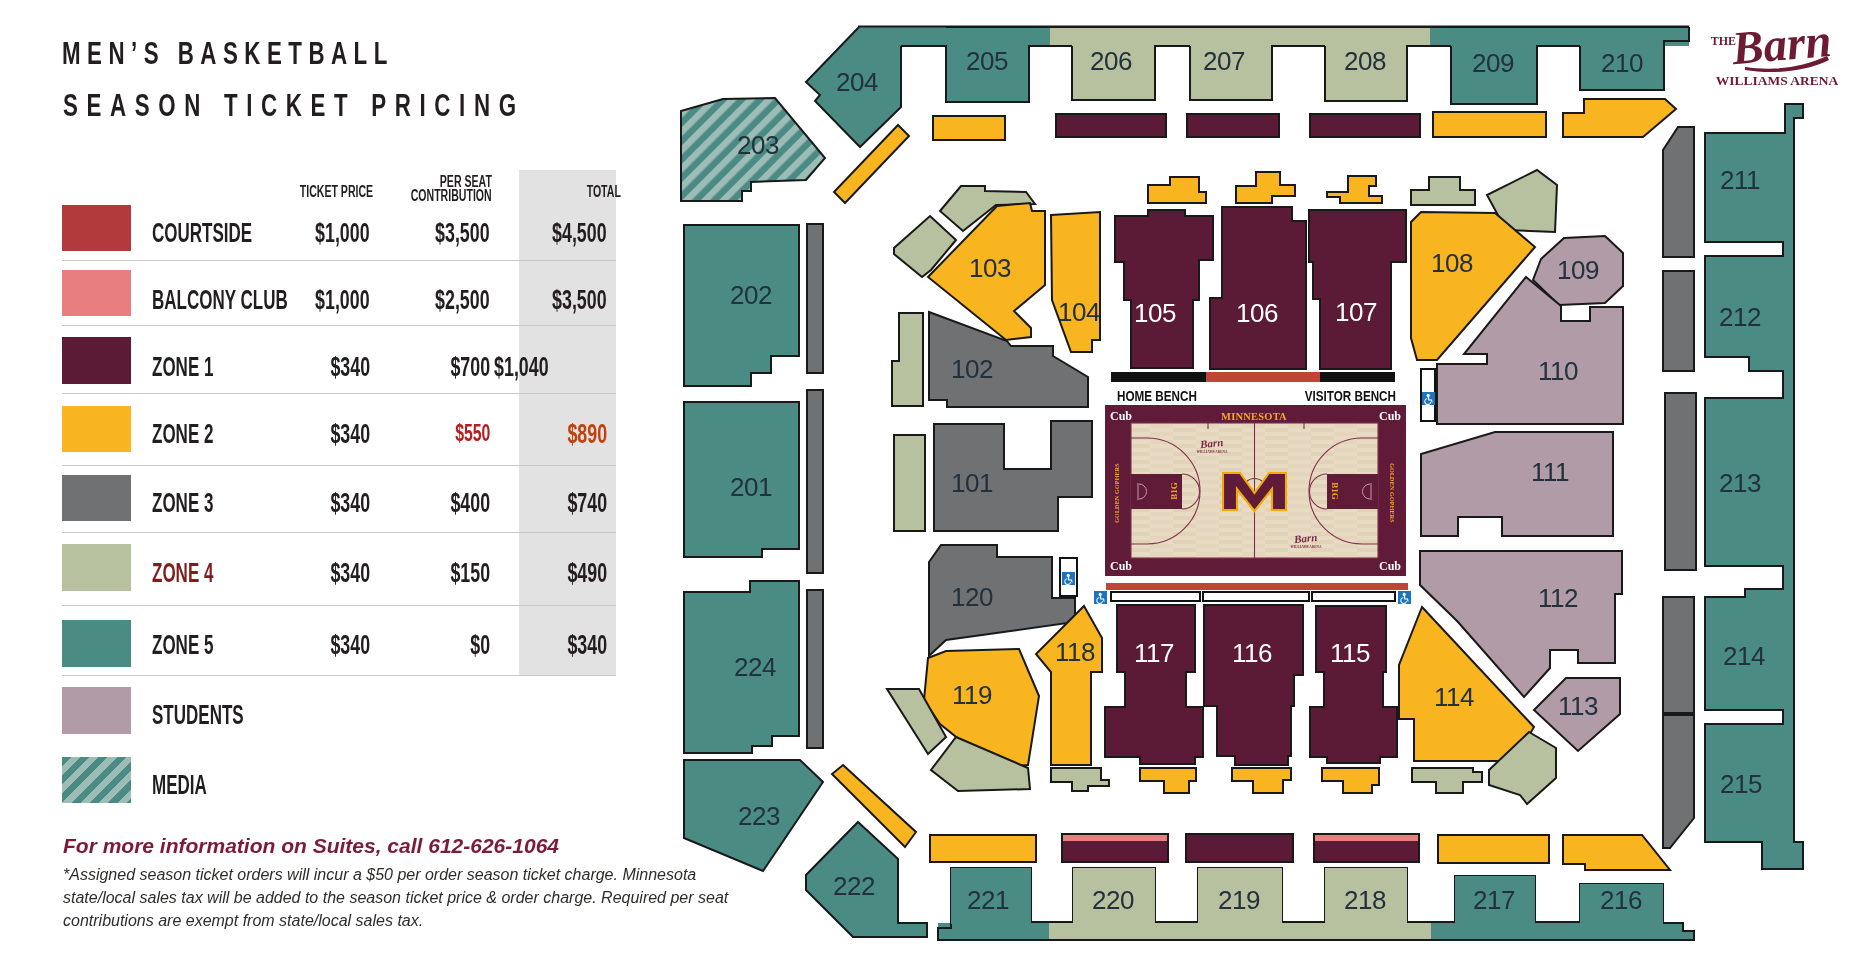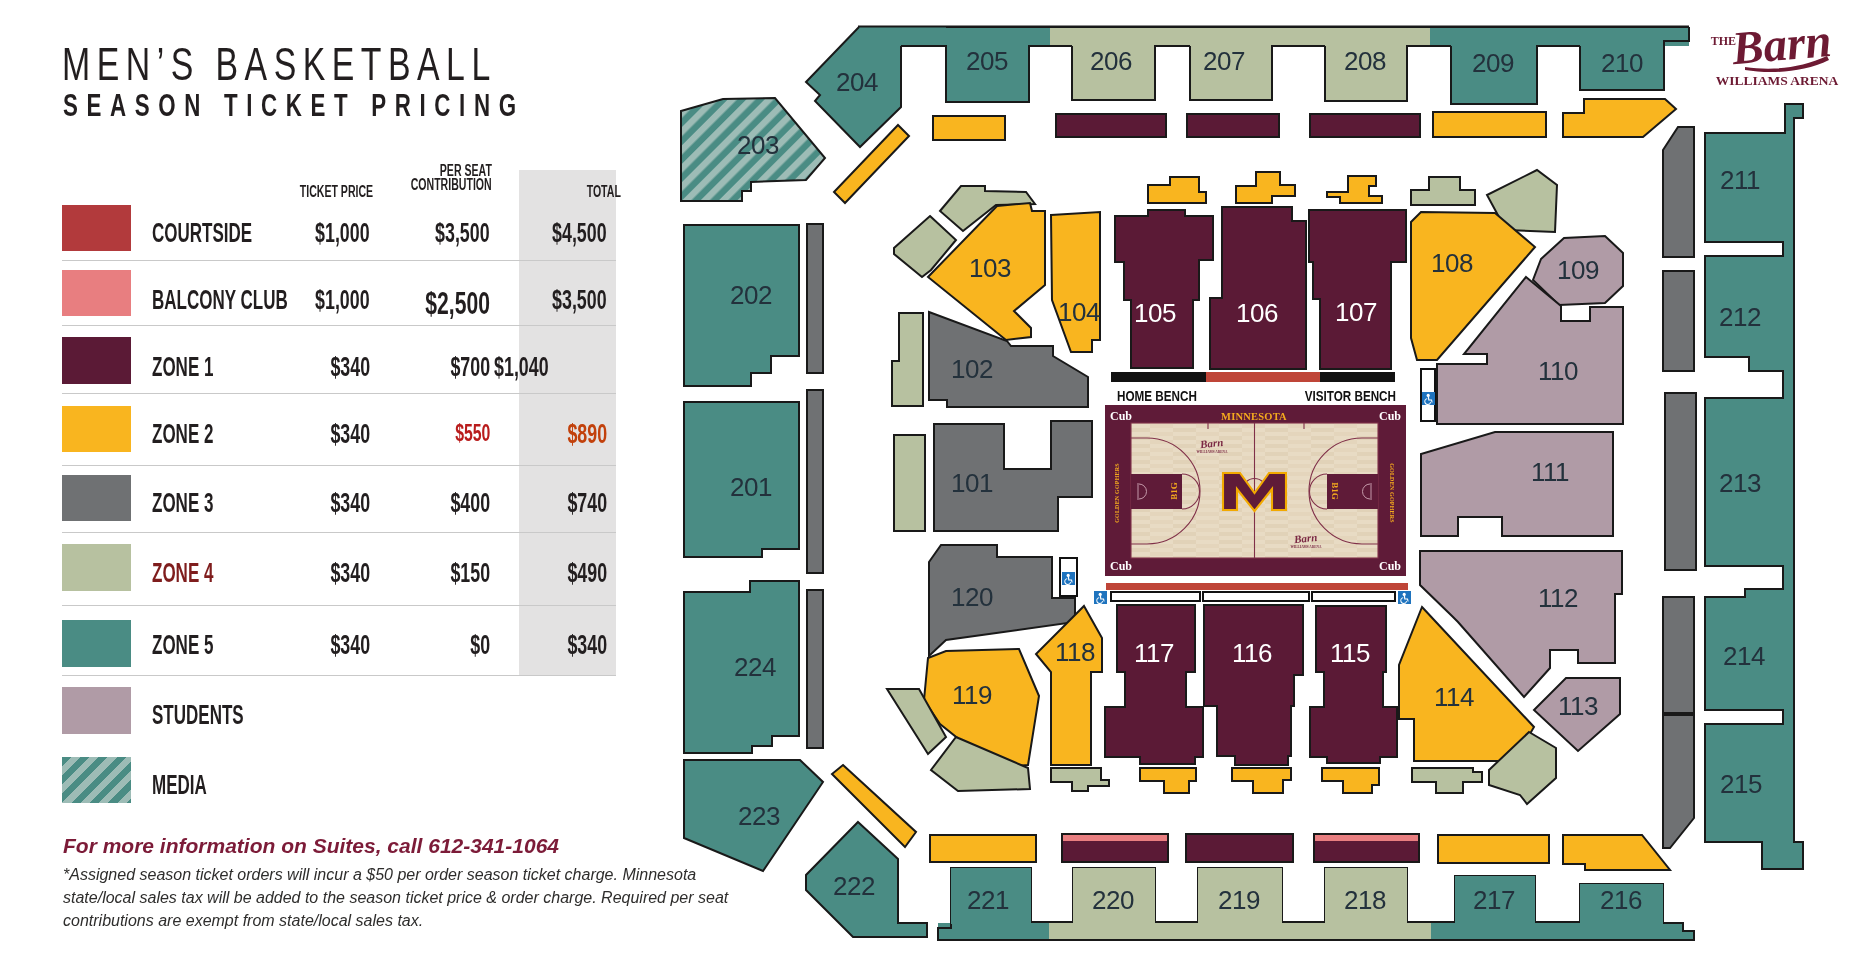--- a/index.html
+++ b/index.html
@@ -5,28 +5,28 @@
   html,body{margin:0;padding:0;background:#fff;width:1870px;height:968px;overflow:hidden;}
   body{font-family:"Liberation Sans", sans-serif;position:relative;}
   .cond{display:inline-block;transform:scaleX(0.72);transform-origin:0 50%;white-space:nowrap;}
   .condR{display:inline-block;transform:scaleX(0.66);transform-origin:100% 50%;white-space:nowrap;}
   .condL{display:inline-block;transform:scaleX(0.63);transform-origin:0 50%;white-space:nowrap;}
   .abs{position:absolute;}
 </style>
 </head>
 <body>
 
-<div class="abs" style="left:62px;top:36px;font-weight:400;font-size:47px;color:#221e1f;letter-spacing:9px;"><span class="cond">MEN’S BASKETBALL</span></div>
+<div class="abs" style="left:62px;top:36px;font-weight:700;font-size:31px;color:#221e1f;letter-spacing:9px;"><span class="cond">MEN’S BASKETBALL</span></div>
 
 <div class="abs" style="left:63px;top:88px;font-weight:700;font-size:31px;color:#221e1f;letter-spacing:12px;"><span class="cond">SEASON TICKET PRICING</span></div>
 
 <div class="abs" style="left:519px;top:170px;width:97px;height:505px;background:#e3e2e2;"></div>
 
 <div class="abs" style="left:173px;top:183px;width:200px;text-align:right;font-weight:700;font-size:16px;color:#221e1f;"><span class="condR">TICKET PRICE</span></div>
-<div class="abs" style="left:292px;top:164px;width:200px;text-align:right;font-weight:700;font-size:16px;color:#221e1f;line-height:14px;"><span class="condR">PER SEAT</span><br><span class="condR">CONTRIBUTION</span></div>
+<div class="abs" style="left:292px;top:175px;width:200px;text-align:right;font-weight:700;font-size:16px;color:#221e1f;line-height:14px;"><span class="condR">PER SEAT</span><br><span class="condR">CONTRIBUTION</span></div>
 <div class="abs" style="left:421px;top:183px;width:200px;text-align:right;font-weight:700;font-size:16px;color:#221e1f;"><span class="condR">TOTAL</span></div>
 
 <div class="abs" style="left:62px;top:260px;width:554px;height:1px;background:#c9c9c9;"></div>
 <div class="abs" style="left:62px;top:325px;width:554px;height:1px;background:#c9c9c9;"></div>
 <div class="abs" style="left:62px;top:393px;width:554px;height:1px;background:#c9c9c9;"></div>
 <div class="abs" style="left:62px;top:465px;width:554px;height:1px;background:#c9c9c9;"></div>
 <div class="abs" style="left:62px;top:532px;width:554px;height:1px;background:#c9c9c9;"></div>
 <div class="abs" style="left:62px;top:605px;width:554px;height:1px;background:#c9c9c9;"></div>
 <div class="abs" style="left:62px;top:675px;width:554px;height:1px;background:#c9c9c9;"></div>
 
@@ -34,21 +34,21 @@
 
 <div class="abs" style="left:152px;top:218px;font-weight:700;font-size:27px;color:#221e1f;"><span class="condL">COURTSIDE</span></div>
 <div class="abs" style="left:170px;top:218px;width:200px;text-align:right;font-weight:700;font-size:27px;color:#221e1f;"><span class="condR">$1,000</span></div>
 <div class="abs" style="left:290px;top:218px;width:200px;text-align:right;font-weight:700;font-size:27px;color:#221e1f;"><span class="condR">$3,500</span></div>
 <div class="abs" style="left:407px;top:218px;width:200px;text-align:right;font-weight:700;font-size:27px;color:#221e1f;"><span class="condR">$4,500</span></div>
 
 <div class="abs" style="left:62px;top:270px;width:69px;height:46px;background:#e87e80;"></div>
 
 <div class="abs" style="left:152px;top:285px;font-weight:700;font-size:27px;color:#221e1f;"><span class="condL">BALCONY CLUB</span></div>
 <div class="abs" style="left:170px;top:285px;width:200px;text-align:right;font-weight:700;font-size:27px;color:#221e1f;"><span class="condR">$1,000</span></div>
-<div class="abs" style="left:290px;top:285px;width:200px;text-align:right;font-weight:700;font-size:32px;color:#221e1f;"><span class="condR">$2,500</span></div>
+<div class="abs" style="left:290px;top:285px;width:200px;text-align:right;font-weight:700;font-size:27px;color:#221e1f;"><span class="condR">$2,500</span></div>
 <div class="abs" style="left:407px;top:285px;width:200px;text-align:right;font-weight:700;font-size:27px;color:#221e1f;"><span class="condR">$3,500</span></div>
 
 <div class="abs" style="left:62px;top:337px;width:69px;height:47px;background:#5b1a36;"></div>
 
 <div class="abs" style="left:152px;top:352px;font-weight:700;font-size:27px;color:#221e1f;"><span class="condL">ZONE 1</span></div>
 <div class="abs" style="left:170px;top:352px;width:200px;text-align:right;font-weight:700;font-size:27px;color:#221e1f;"><span class="condR">$340</span></div>
 <div class="abs" style="left:290px;top:352px;width:200px;text-align:right;font-weight:700;font-size:27px;color:#221e1f;"><span class="condR">$700</span></div>
 <div class="abs" style="left:407px;top:352px;width:200px;text-align:center;font-weight:700;font-size:27px;color:#221e1f;"><span class="condR">$1,040</span></div>
 
 <div class="abs" style="left:62px;top:406px;width:69px;height:46px;background:#f9b51f;"></div>
@@ -80,21 +80,21 @@
 <div class="abs" style="left:407px;top:630px;width:200px;text-align:right;font-weight:700;font-size:27px;color:#221e1f;"><span class="condR">$340</span></div>
 
 <div class="abs" style="left:62px;top:687px;width:69px;height:47px;background:#b09ba6;"></div>
 
 <div class="abs" style="left:152px;top:700px;font-weight:700;font-size:27px;color:#221e1f;"><span class="condL">STUDENTS</span></div>
 
 <div class="abs" style="left:62px;top:757px;width:69px;height:46px;background:repeating-linear-gradient(135deg,#4a8c84 0 6.5px,#9dbcb6 6.5px 13px);"></div>
 
 <div class="abs" style="left:152px;top:770px;font-weight:700;font-size:27px;color:#221e1f;"><span class="condL">MEDIA</span></div>
 
-<div class="abs" style="left:63px;top:834px;font-weight:700;font-style:italic;font-size:21px;color:#7c1b38;">For more information on Suites, call 612-341-1064</div>
+<div class="abs" style="left:63px;top:834px;font-weight:700;font-style:italic;font-size:21px;color:#7c1b38;">For more information on Suites, call 612-626-1064</div>
 
 <div class="abs" style="left:63px;top:863px;font-style:italic;font-size:16px;line-height:23px;color:#2e2d2c;white-space:nowrap;">*Assigned season ticket orders will incur a $50 per order season ticket charge. Minnesota<br>state/local sales tax will be added to the season ticket price &amp; order charge. Required per seat<br>contributions are exempt from state/local sales tax.</div>
 
 <svg id="map" class="abs" style="left:0;top:0;" width="1870" height="968" viewBox="0 0 1870 968">
 <defs>
 <pattern id="hatch" patternUnits="userSpaceOnUse" width="13" height="13" patternTransform="rotate(45)">
   <rect width="13" height="13" fill="#4a8c84"></rect>
   <rect width="6.5" height="13" fill="#9dbcb6"></rect>
 </pattern>
 <pattern id="wood" patternUnits="userSpaceOnUse" width="46" height="8">

